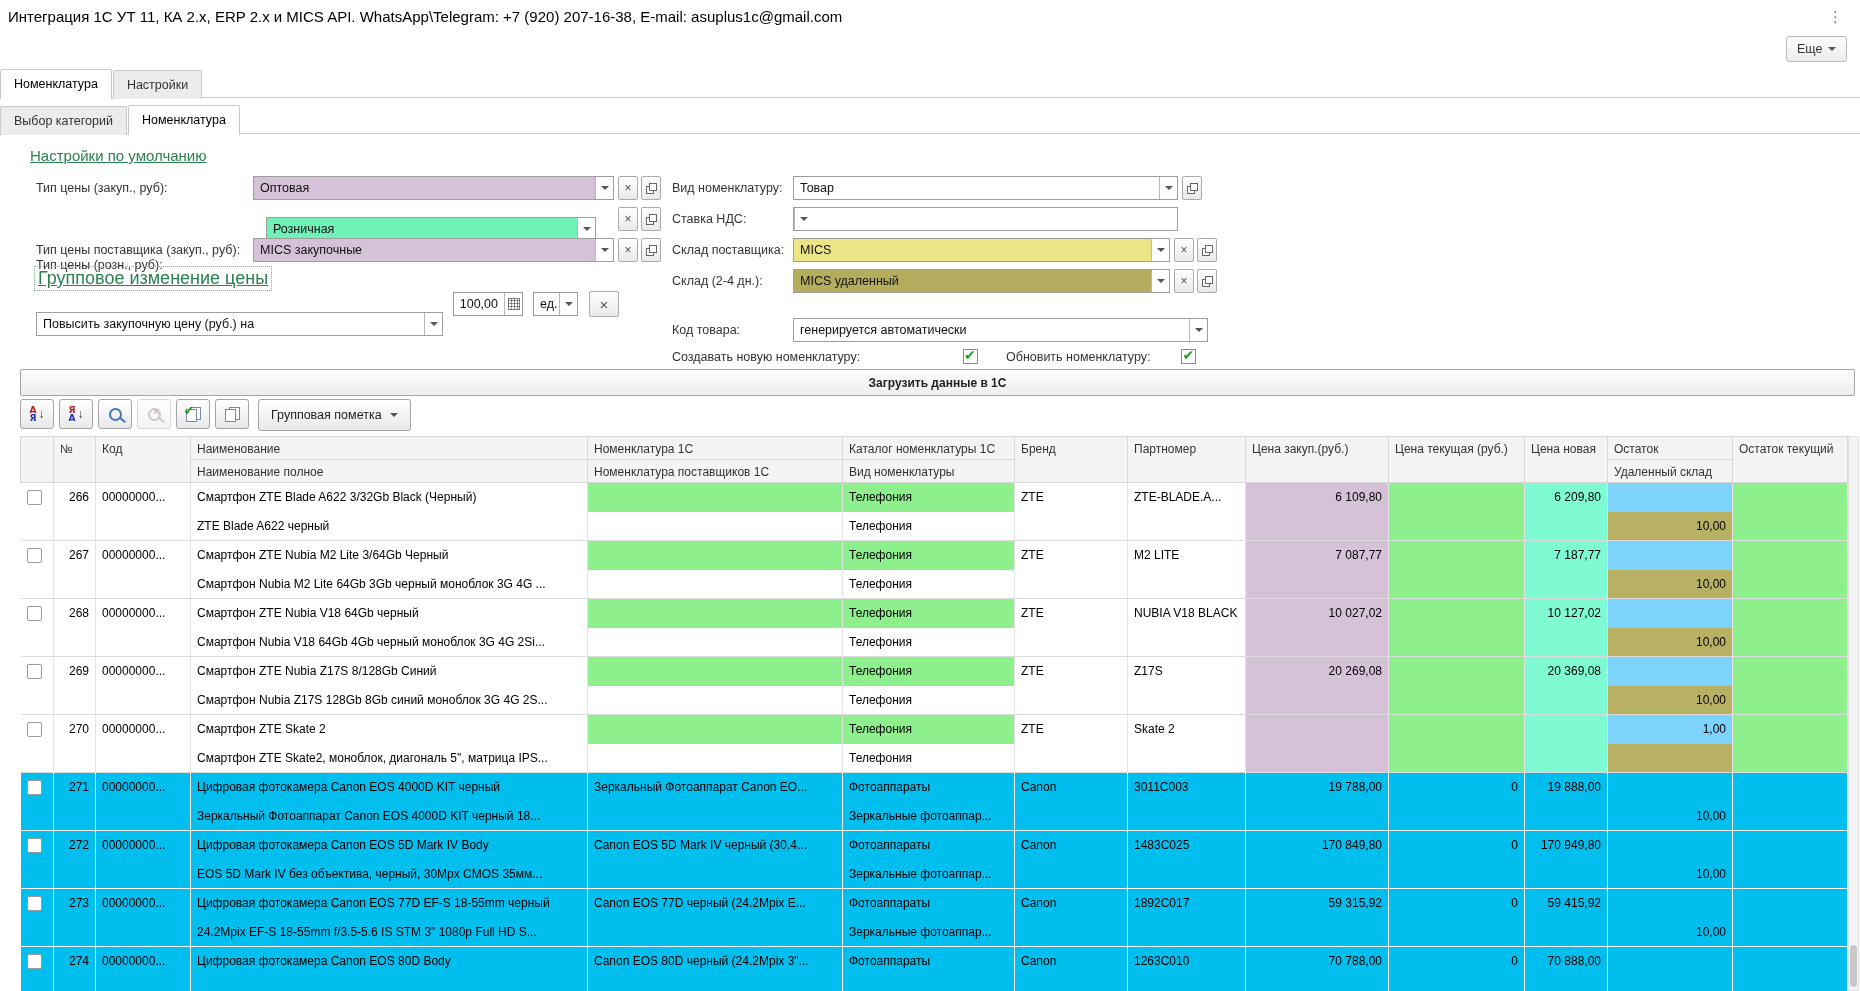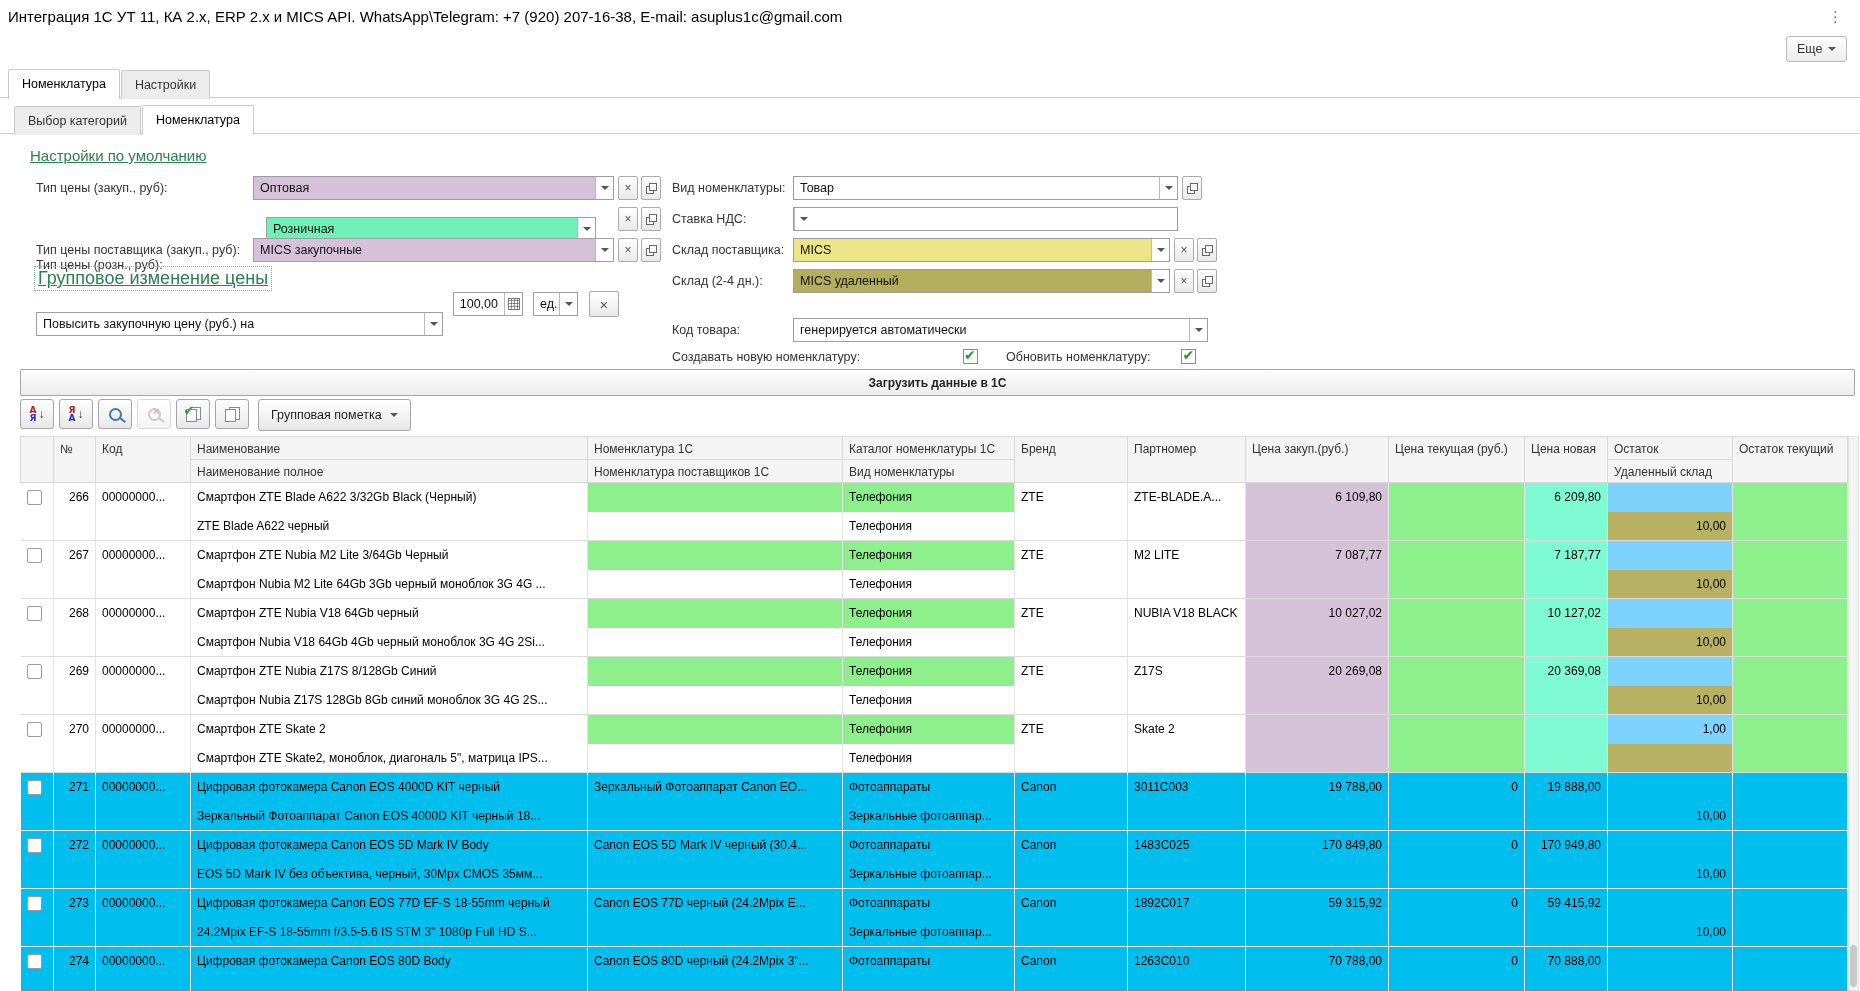--- a/index.html
+++ b/index.html
@@ -5,23 +5,23 @@
   html,body{margin:0;padding:0;background:#fff;font-family:"Liberation Sans","DejaVu Sans",sans-serif;}
   #app{position:relative;width:1860px;height:991px;background:#fff;overflow:hidden;font-size:12.5px;color:#111;}
   .abs{position:absolute;}
   
   .title{left:8px;top:8px;font-size:15px;color:#000;white-space:nowrap;}
   .kebab{left:1828px;top:8px;font-size:15px;color:#777;letter-spacing:0;cursor:default;}
   .more-btn{left:1786px;top:36px;height:24px;padding:0 10px;border:1px solid #b9b9b9;border-radius:3px;
     background:linear-gradient(#fdfdfd,#ececec);display:flex;align-items:center;gap:6px;font-size:12.5px;color:#333;}
   .tri{width:0;height:0;border-left:4px solid transparent;border-right:4px solid transparent;border-top:4px solid #555;display:inline-block;}
   
-  .tabstrip{left:0;right:0;height:29px;border-bottom:1px solid #cfcfcf;padding-left:8px;box-sizing:border-box;}
+  .tabstrip{left:0;right:0;height:29px;border-bottom:1px solid #cfcfcf;padding-left:0;box-sizing:border-box;}
   .tabstrip.main{top:69px;}
-  .tabstrip.inner{top:105px;padding-left:14px;}
+  .tabstrip.inner{top:105px;}
   .tab{display:inline-block;height:28px;line-height:28px;padding:0 13px;border:1px solid #c9c9c9;border-bottom:none;
     background:#ececec;color:#333;border-radius:2px 2px 0 0;position:relative;margin-right:1px;vertical-align:bottom;}
   .tab.active{background:#fff;height:29px;z-index:3;color:#000;}
   
   .glink{color:#2c8050;text-decoration:underline;font-size:15px;}
   .glink.dashed{border:1px dotted #7fae92;padding:1px 3px;font-size:18px;text-decoration:underline;}
   
   .lbl{color:#333;white-space:nowrap;line-height:24px;}
   .combo{height:24px;border:1px solid #9e9e9e;background:#fff;display:flex;align-items:stretch;box-sizing:border-box;}
   .combo .val{flex:1;display:flex;align-items:center;padding:0 6px;white-space:nowrap;overflow:hidden;background:#fff;}
@@ -163,21 +163,21 @@
   </div>
   <div class="abs combo" style="left:533px;top:292px;width:45px;">
     <span class="val">ед.</span>
     <span class="dd">
         <span class="tri"></span>
       </span>
   </div>
   <div class="abs sq" style="left:589px;top:291px;width:30px;height:26px;font-size:15px;">×</div>
 
   
-  <div class="abs lbl" style="left:672px;top:176px;">Вид номенклатуры:</div>
+  <div class="abs lbl" style="left:672px;top:176px;">Вид номенклатуру:</div>
   <div class="abs combo" style="left:793px;top:176px;width:385px;">
     <span class="val">Товар</span>
     <span class="dd">
         <span class="tri"></span>
       </span>
   </div>
   <div class="abs sq" style="left:1182px;top:176px;">
       <span class="ic-open"></span>
     </div>
 

